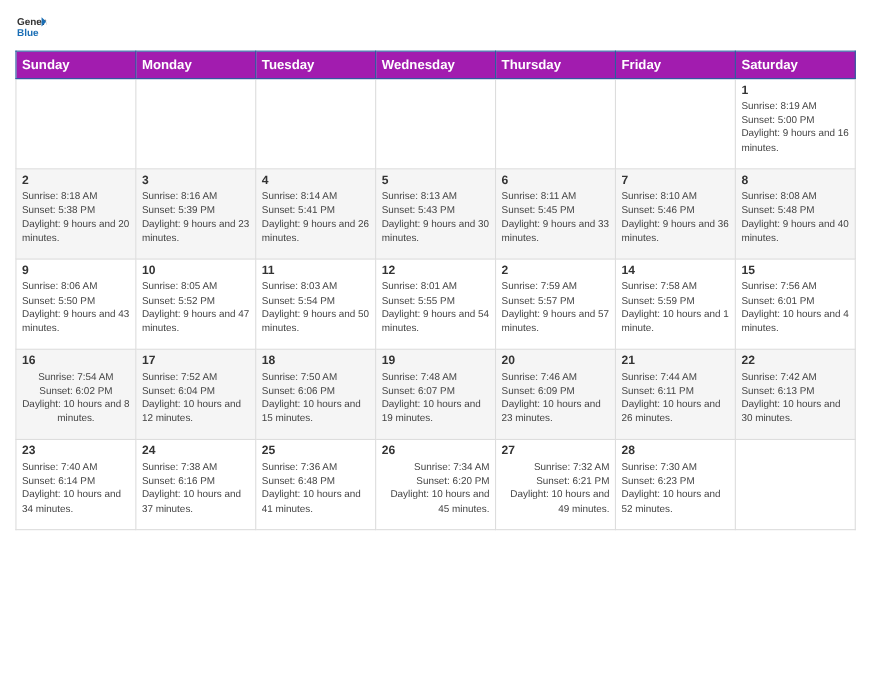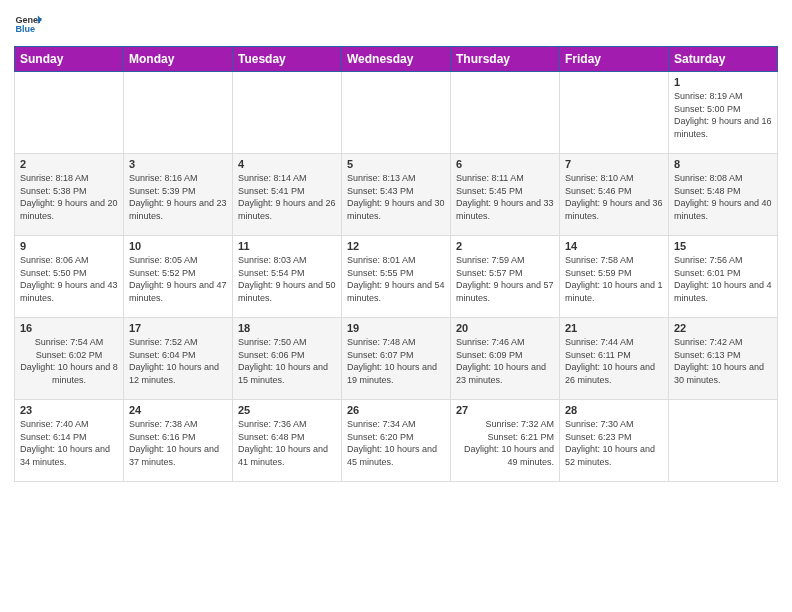--- a/index.html
+++ b/index.html
@@ -277,21 +277,21 @@
 Daylight: 10 hours and 37 minutes.</div>
           </td>
           <td>
             <div class="day-number">25</div>
             <div class="day-info" style="white-space: pre-line;">Sunrise: 7:36 AM
 Sunset: 6:48 PM
 Daylight: 10 hours and 41 minutes.</div>
           </td>
           <td>
             <div class="day-number">26</div>
-            <div class="day-info" style="white-space: pre-line;">Sunrise: 7:34 AM
+            <div class="day-info" style="white-space: pre-line; text-align: right;">Sunrise: 7:34 AM
 Sunset: 6:20 PM
 Daylight: 10 hours and 45 minutes.</div>
           </td>
           <td>
             <div class="day-number">27</div>
             <div class="day-info" style="white-space: pre-line; text-align: right;">Sunrise: 7:32 AM
 Sunset: 6:21 PM
 Daylight: 10 hours and 49 minutes.</div>
           </td>
           <td>

